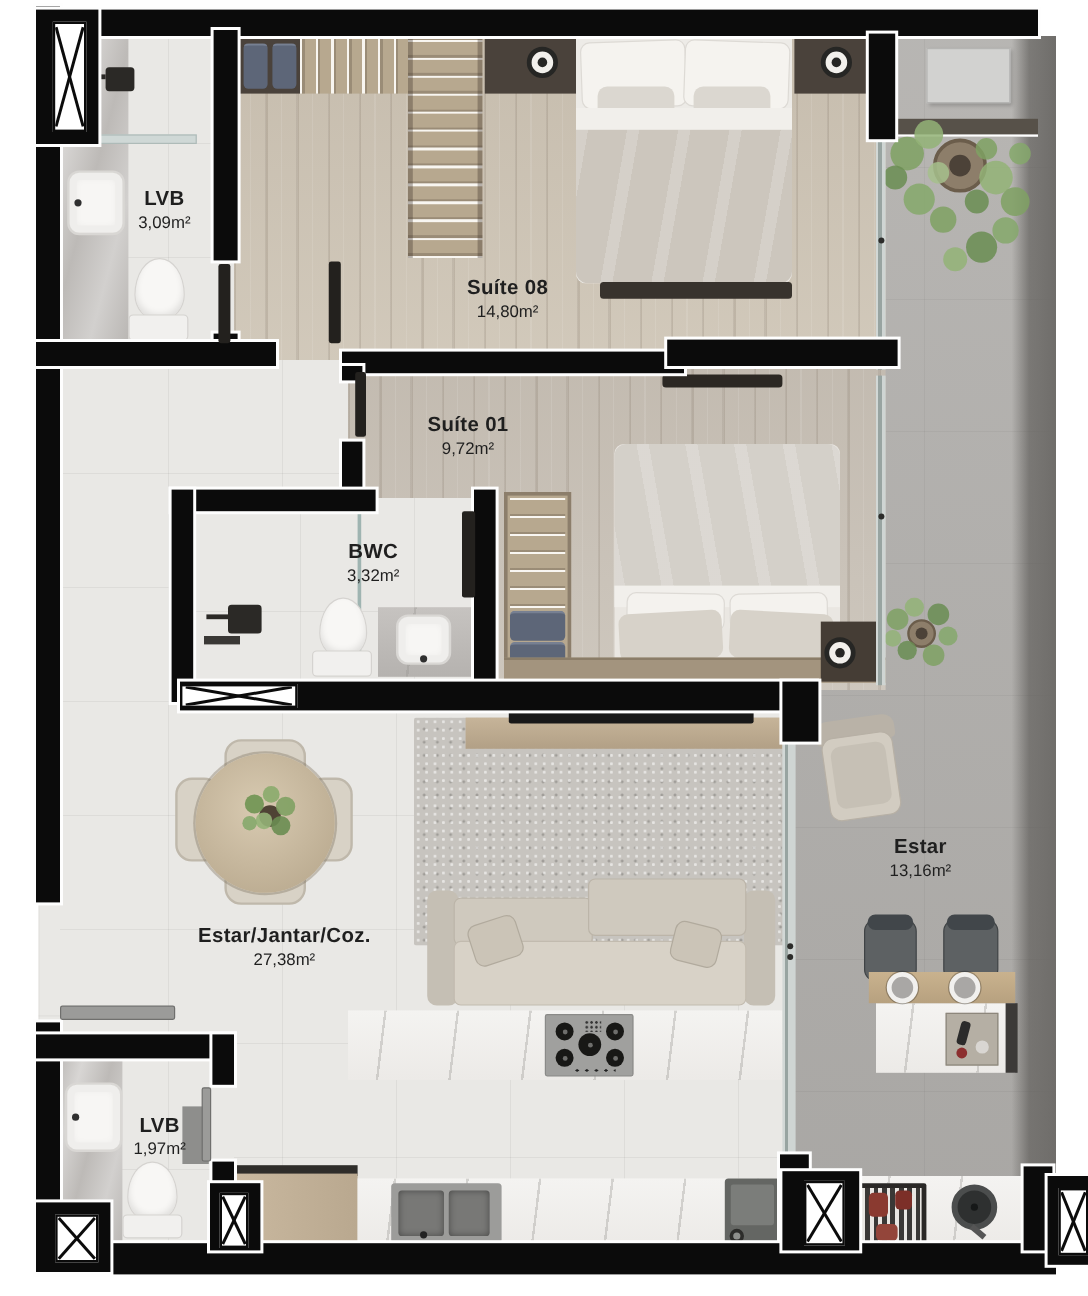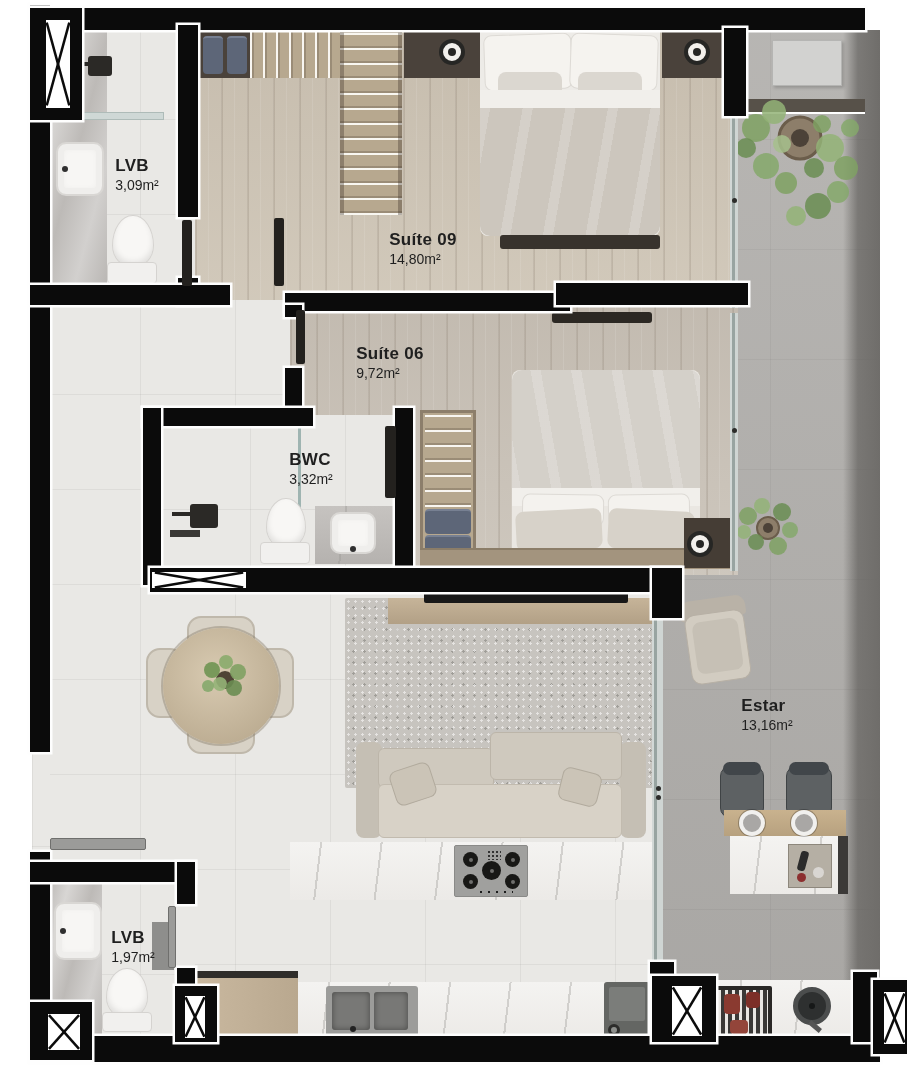--- a/index.html
+++ b/index.html
@@ -58,21 +58,21 @@
   .dchair{position:absolute;background:#d8d2c6;border:2px solid #bfb8ab;border-radius:14px;box-sizing:border-box;}
   .dtable{position:absolute;border-radius:50%;background:radial-gradient(circle at 45% 40%,#d8cab1,#b4a489);
     box-shadow:0 0 0 2px rgba(130,118,98,.4);}
   .burner{position:absolute;border-radius:50%;background:#181816;}
   .burner::after{content:"";position:absolute;left:50%;top:50%;width:4px;height:4px;margin:-2px;border-radius:50%;background:#6e6e6c;}
   .plate{position:absolute;width:26px;height:26px;border-radius:50%;background:#a9a7a5;border:4px solid #f1f0ee;
     box-sizing:border-box;box-shadow:0 0 0 1px rgba(0,0,0,.25);z-index:4;}
   .stool{position:absolute;background:#5d6163;border-radius:10px;border:1px solid #3f4345;box-sizing:border-box;z-index:3;}
   .stoolback{position:absolute;left:2px;right:2px;top:-5px;height:13px;background:#41464a;border-radius:8px;}
   
-  .room-label{position:absolute;z-index:9;text-align:left;color:#1f1f1f;transform:translateX(-50%);white-space:nowrap;}
+  .room-label{position:absolute;z-index:9;text-align:center;color:#1f1f1f;transform:translateX(-50%);white-space:nowrap;}
   .rname{font-weight:bold;font-size:17px;letter-spacing:.3px;}
   .rarea{font-size:14px;margin-top:1px;}
 </style>
 </head>
 <body>
 
 <div class="plan">
 
   <div class="floor f-concrete" style="left:660px;top:30px;width:220px;height:1015px"></div>
   <div class="floor f-tile" style="left:45px;top:300px;width:615px;height:740px"></div>
@@ -350,31 +350,35 @@
   <div class="doorp" style="left:296px;top:310px;width:9px;height:54px"></div>
   <div class="doorp" style="left:385px;top:426px;width:11px;height:72px"></div>
   <div class="doorp gray" style="left:50px;top:838px;width:96px;height:12px;z-index:8"></div>
   <div class="doorp gray" style="left:168px;top:906px;width:8px;height:62px"></div>
 
   <div class="room-label" style="left:137px;top:156px">
     <div class="rname">LVB</div>
     <div class="rarea">3,09m²</div>
   </div>
   <div class="room-label" style="left:423px;top:230px">
-    <div class="rname">Suíte 09</div>
+    <div class="rname">Suíte 08</div>
     <div class="rarea">14,80m²</div>
   </div>
   <div class="room-label" style="left:390px;top:344px">
-    <div class="rname">Suíte 06</div>
+    <div class="rname">Suíte 01</div>
     <div class="rarea">9,72m²</div>
   </div>
   <div class="room-label" style="left:311px;top:450px">
     <div class="rname">BWC</div>
     <div class="rarea">3,32m²</div>
   </div>
+  <div class="room-label" style="left:237px;top:770px">
+    <div class="rname">Estar/Jantar/Coz.</div>
+    <div class="rarea">27,38m²</div>
+  </div>
   <div class="room-label" style="left:767px;top:696px">
     <div class="rname">Estar</div>
     <div class="rarea">13,16m²</div>
   </div>
   <div class="room-label" style="left:133px;top:928px">
     <div class="rname">LVB</div>
     <div class="rarea">1,97m²</div>
   </div>
 
 </div>

